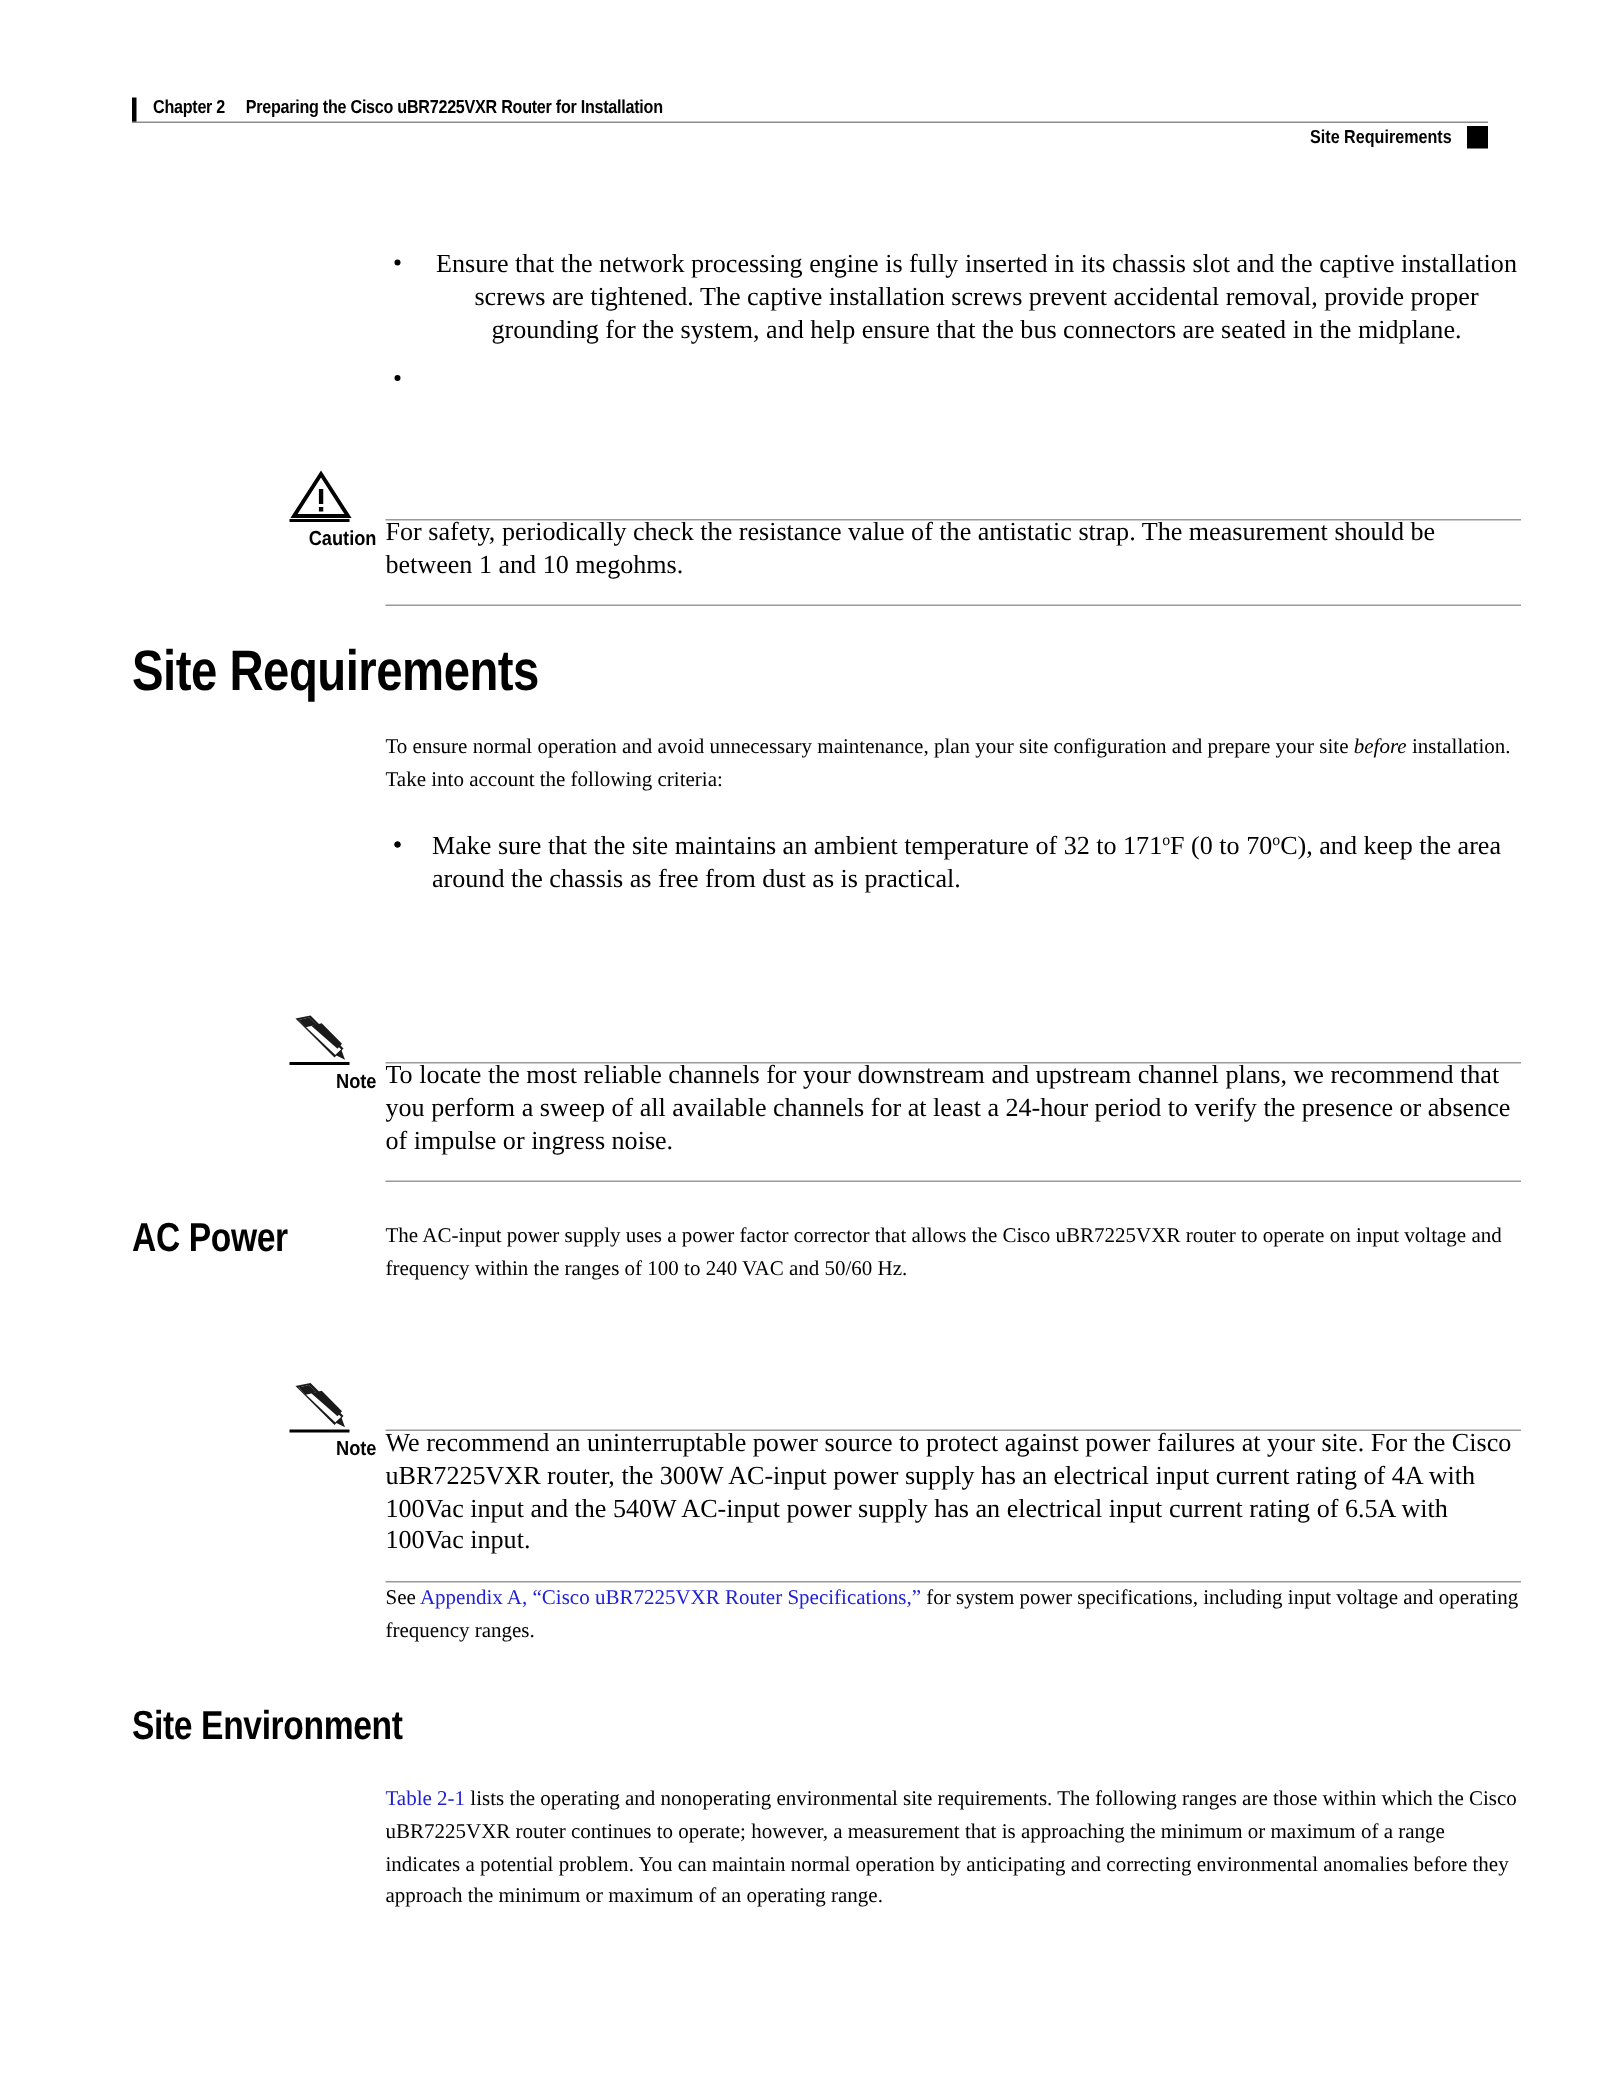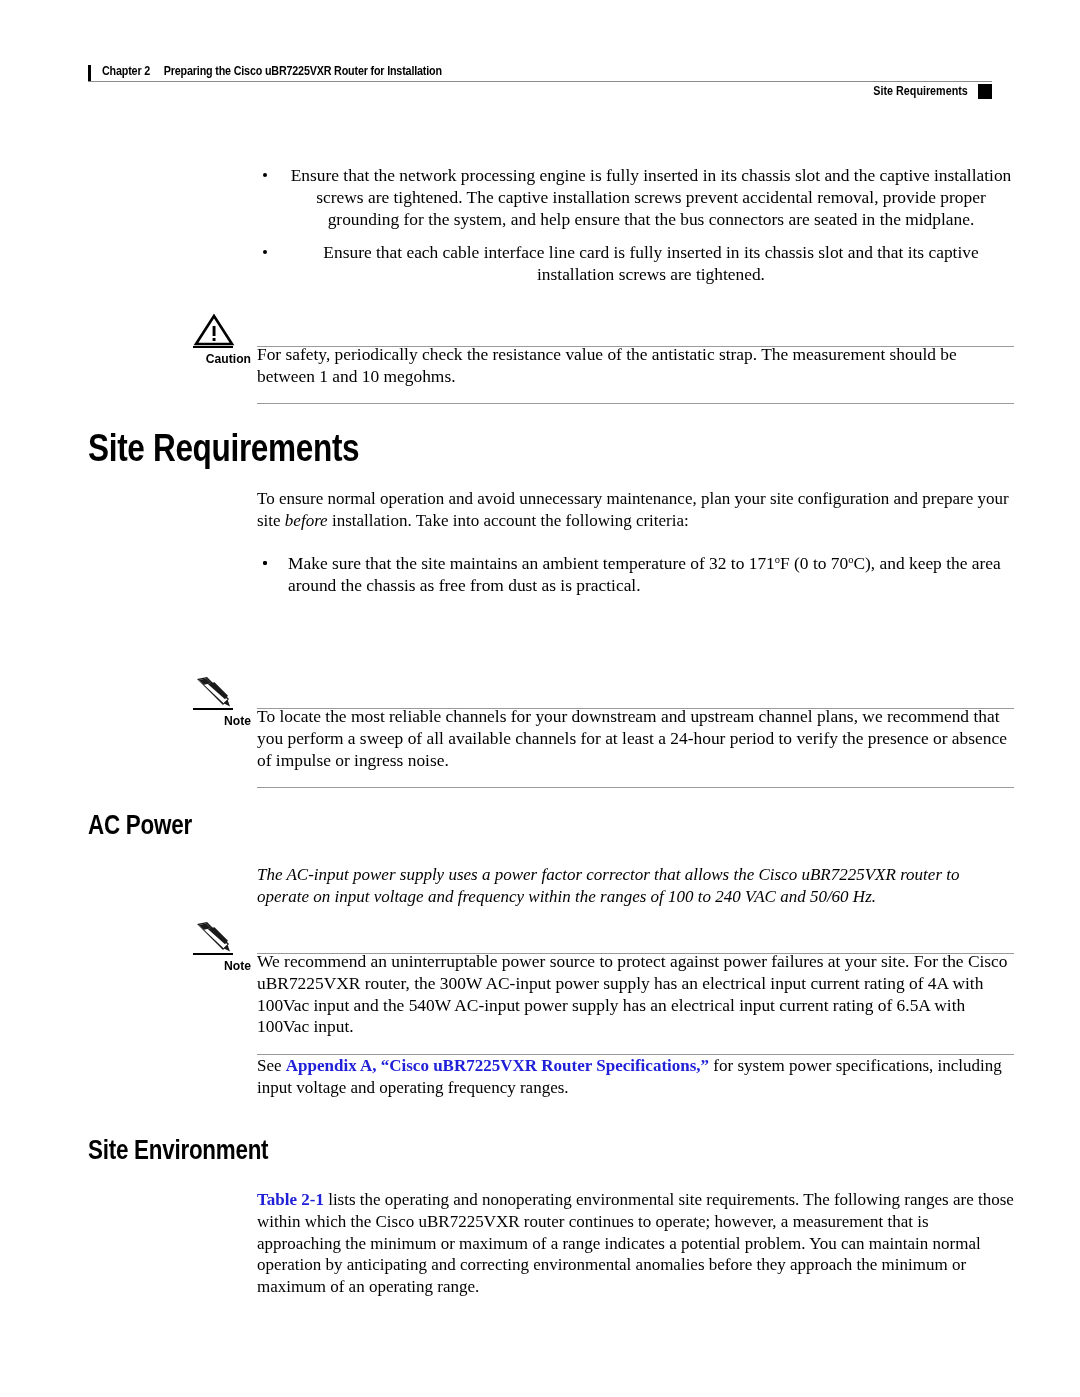--- a/index.html
+++ b/index.html
@@ -81,21 +81,21 @@
 
   
   
   .body-col {
     position: absolute;
     left: 257px;
     width: 757px;
   }
   p.body {
     margin: 0;
-    font-size: 17px;
+    font-size: 14px;
     line-height: 21.8px;
     text-align: left;
   }
 
   
   ul.bullets {
     margin: 0;
     padding: 0;
     list-style: none;
   }
@@ -116,21 +116,21 @@
     background: #000;
     border-radius: 50%;
   }
 
   sup.deg {
     font-size: 10.5px;
     vertical-align: 6px;
     line-height: 0;
   }
   .ital { font-style: italic; }
-  .xref { color: #2020d8; font-weight: bold; }
+  .xref { color: #2020d8; }
 
   
   .admon {
     position: absolute;
     left: 88px;
     width: 926px;
   }
   .admon .icon-wrap {
     position: absolute;
     left: 103px;
@@ -301,21 +301,20 @@
   </div>
 
   <div class="body-col" style="top:140px;text-align:center;">
     <ul class="bullets">
       <li>
         <span class="dot"></span>
         <span>Ensure that the network processing engine is fully inserted in its chassis slot and the captive installation screws are tightened. The captive installation screws prevent accidental removal, provide proper grounding for the system, and help ensure that the bus connectors are seated in the midplane.</span>
       </li>
       <li>
         <span class="dot"></span>
-        <span>Ensure that each cable interface line card is fully inserted in its chassis slot and that its captive installation screws are tightened.</span>
       </li>
     </ul>
   </div>
 
   <div class="admon" style="top:288px;">
     <div class="icon-wrap">
       <svg class="tri-icon" width="46" height="34" viewBox="0 0 46 34" aria-hidden="true">
         <path d="M23 3 L41 31 L5 31 Z" fill="none" stroke="#000" stroke-width="2.6" stroke-linejoin="miter"></path>
         <rect x="21.6" y="13" width="2.9" height="10" fill="#000"></rect>
         <rect x="21.6" y="25" width="2.9" height="3" fill="#000"></rect>
@@ -360,21 +359,21 @@
     </div>
     <div class="icon-rule"></div>
     <div class="label">Note</div>
     <div class="rule-top"></div>
     <div class="admon-text">To locate the most reliable channels for your downstream and upstream channel plans, we recommend that you perform a sweep of all available channels for at least a 24-hour period to verify the presence or absence of impulse or ingress noise.</div>
     <div class="rule-bot" style="top:112px;"></div>
   </div>
 
   <h2 class="sub" style="top:785px;">AC Power</h2>
 
-  <div class="body-col" style="top:839px;font-style:italic;">
+  <div class="body-col" style="top:789px;">
     <p class="body">The AC-input power supply uses a power factor corrector that allows the Cisco uBR7225VXR router to operate on input voltage and frequency within the ranges of 100 to 240 VAC and 50/60 Hz.</p>
   </div>
 
   <div class="admon" style="top:895px;">
     <div class="icon-wrap">
       <svg class="pencil-icon" width="46" height="34" viewBox="0 0 46 34" aria-hidden="true">
         <g transform="translate(4,2)">
           <path d="M2 2 L12 0 L34 22 L28 28 L6 6 Z" fill="#1a1a1a"></path>
           <path d="M4 3 L11 1.4 L32.5 22.6 L28.6 26.3 Z" fill="#ffffff"></path>
           <path d="M4 3 L11 1.4 L16 6.2 L8.8 7.8 Z" fill="#1a1a1a"></path>

